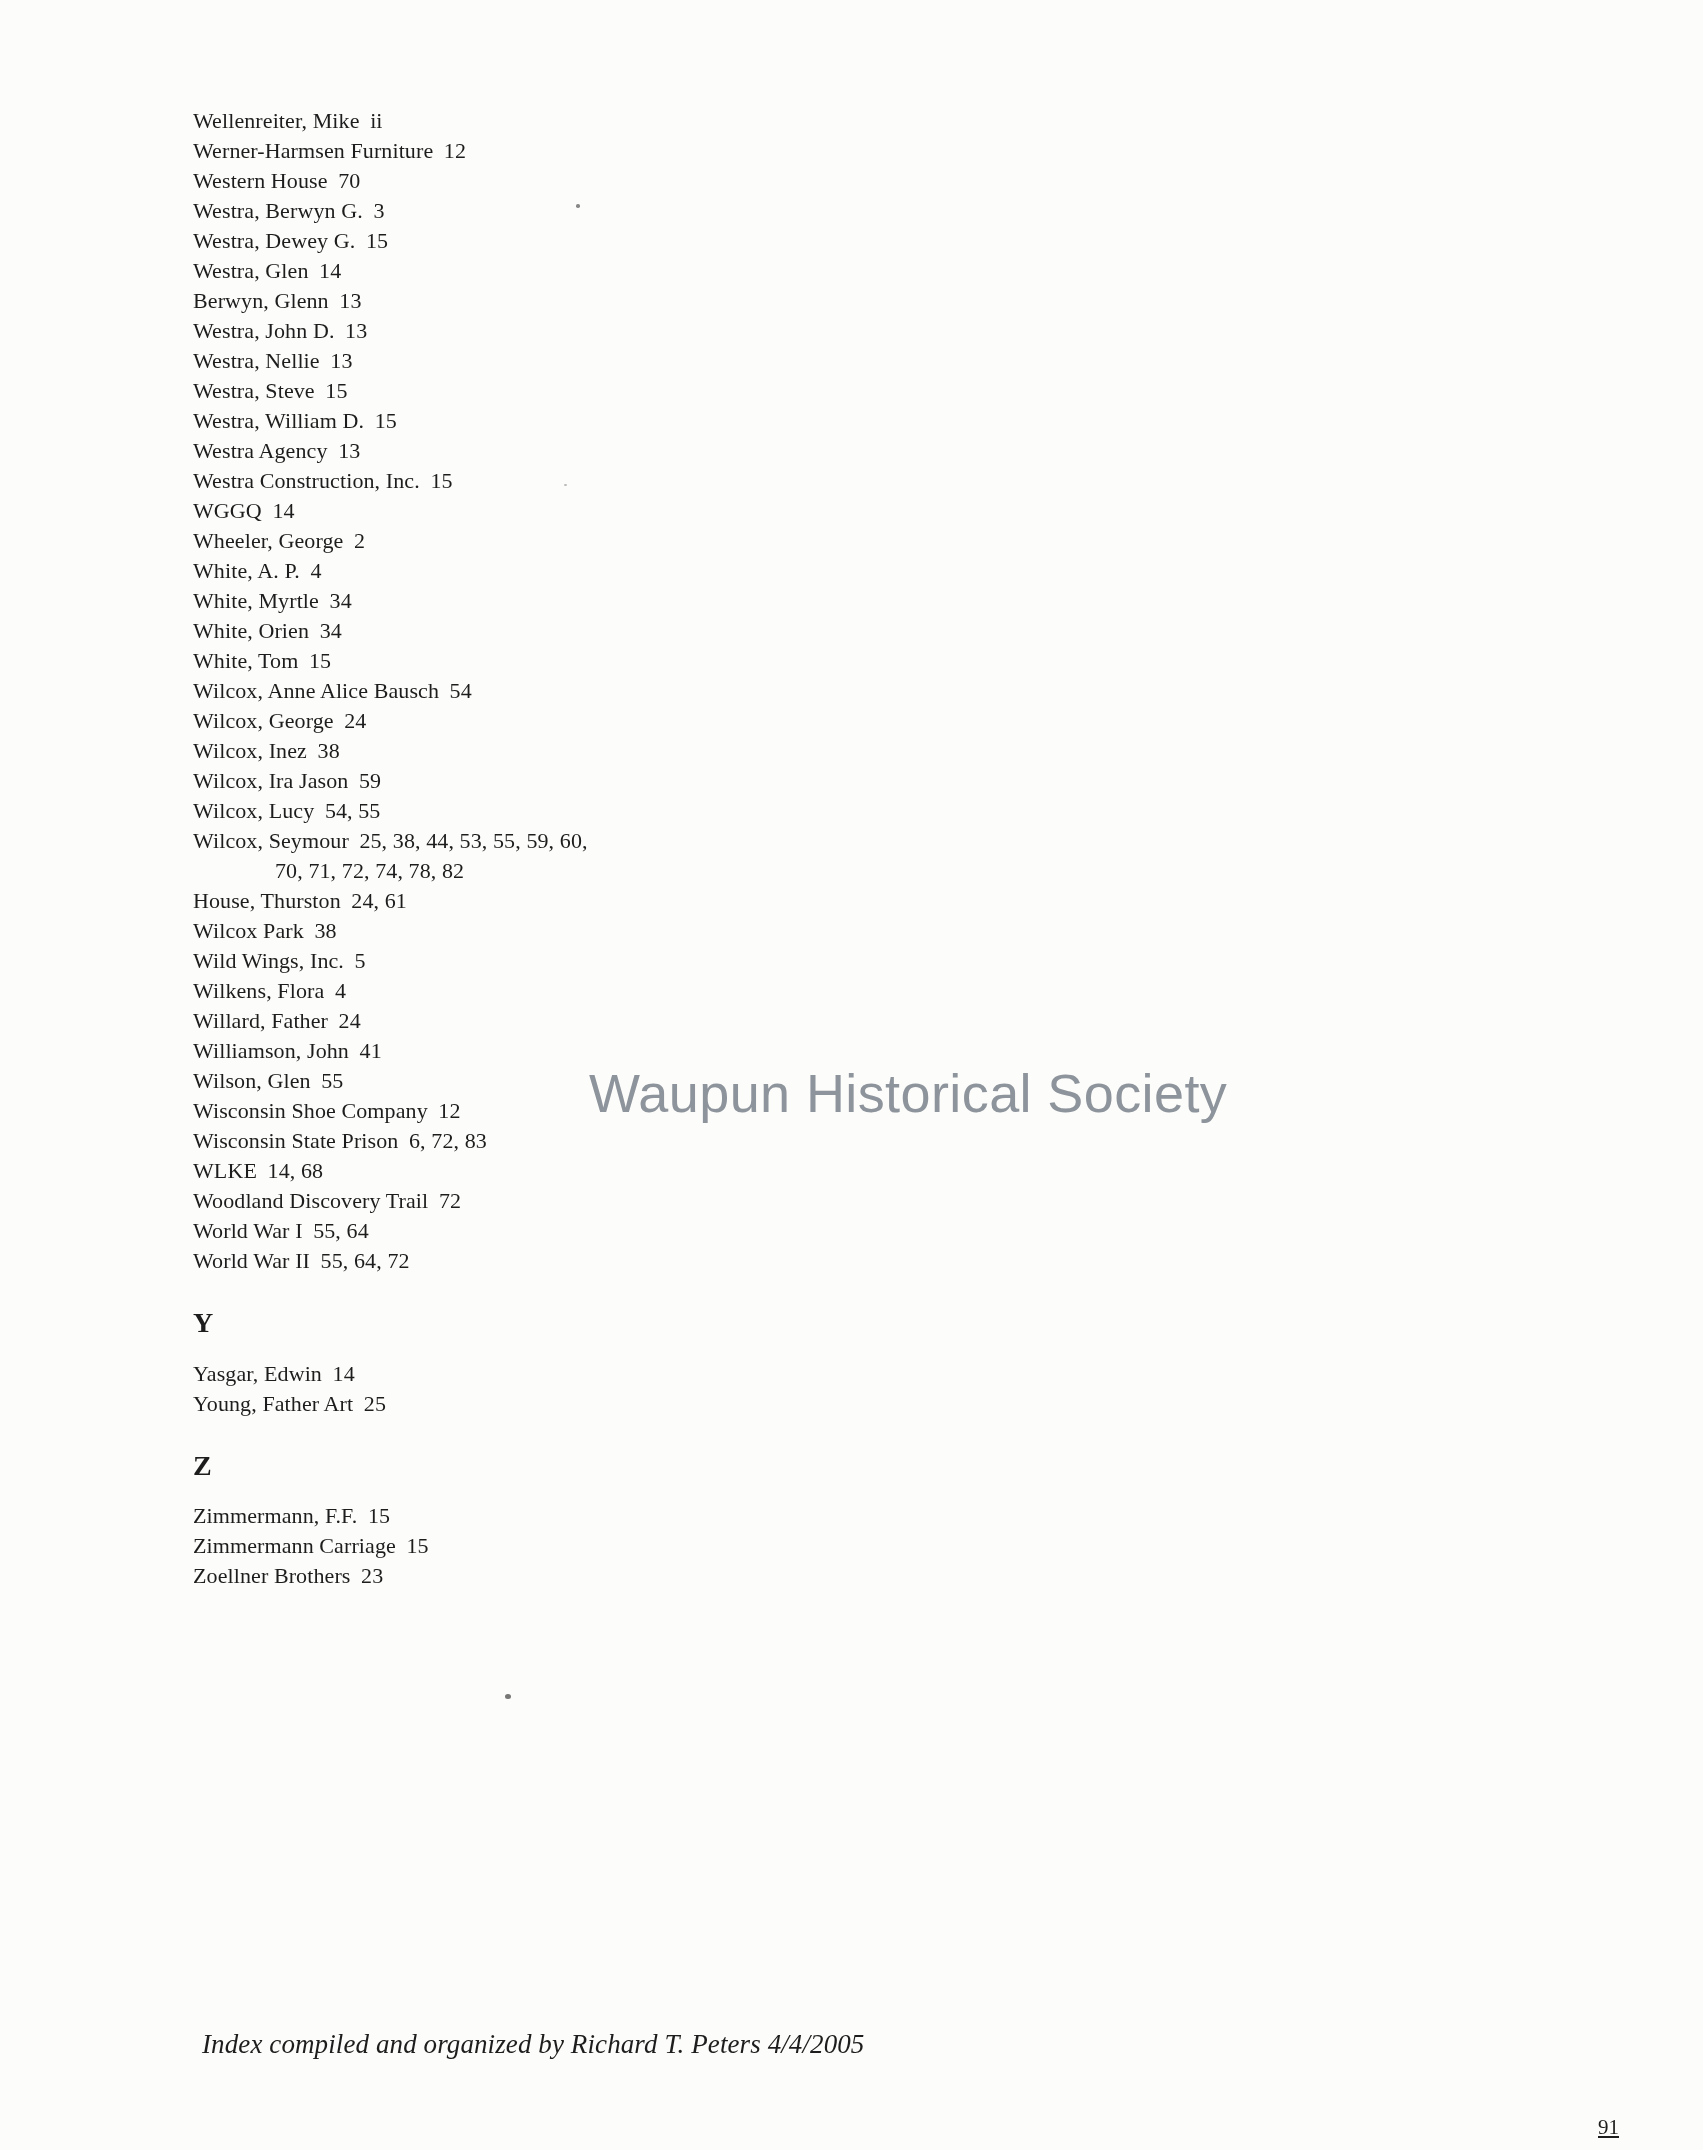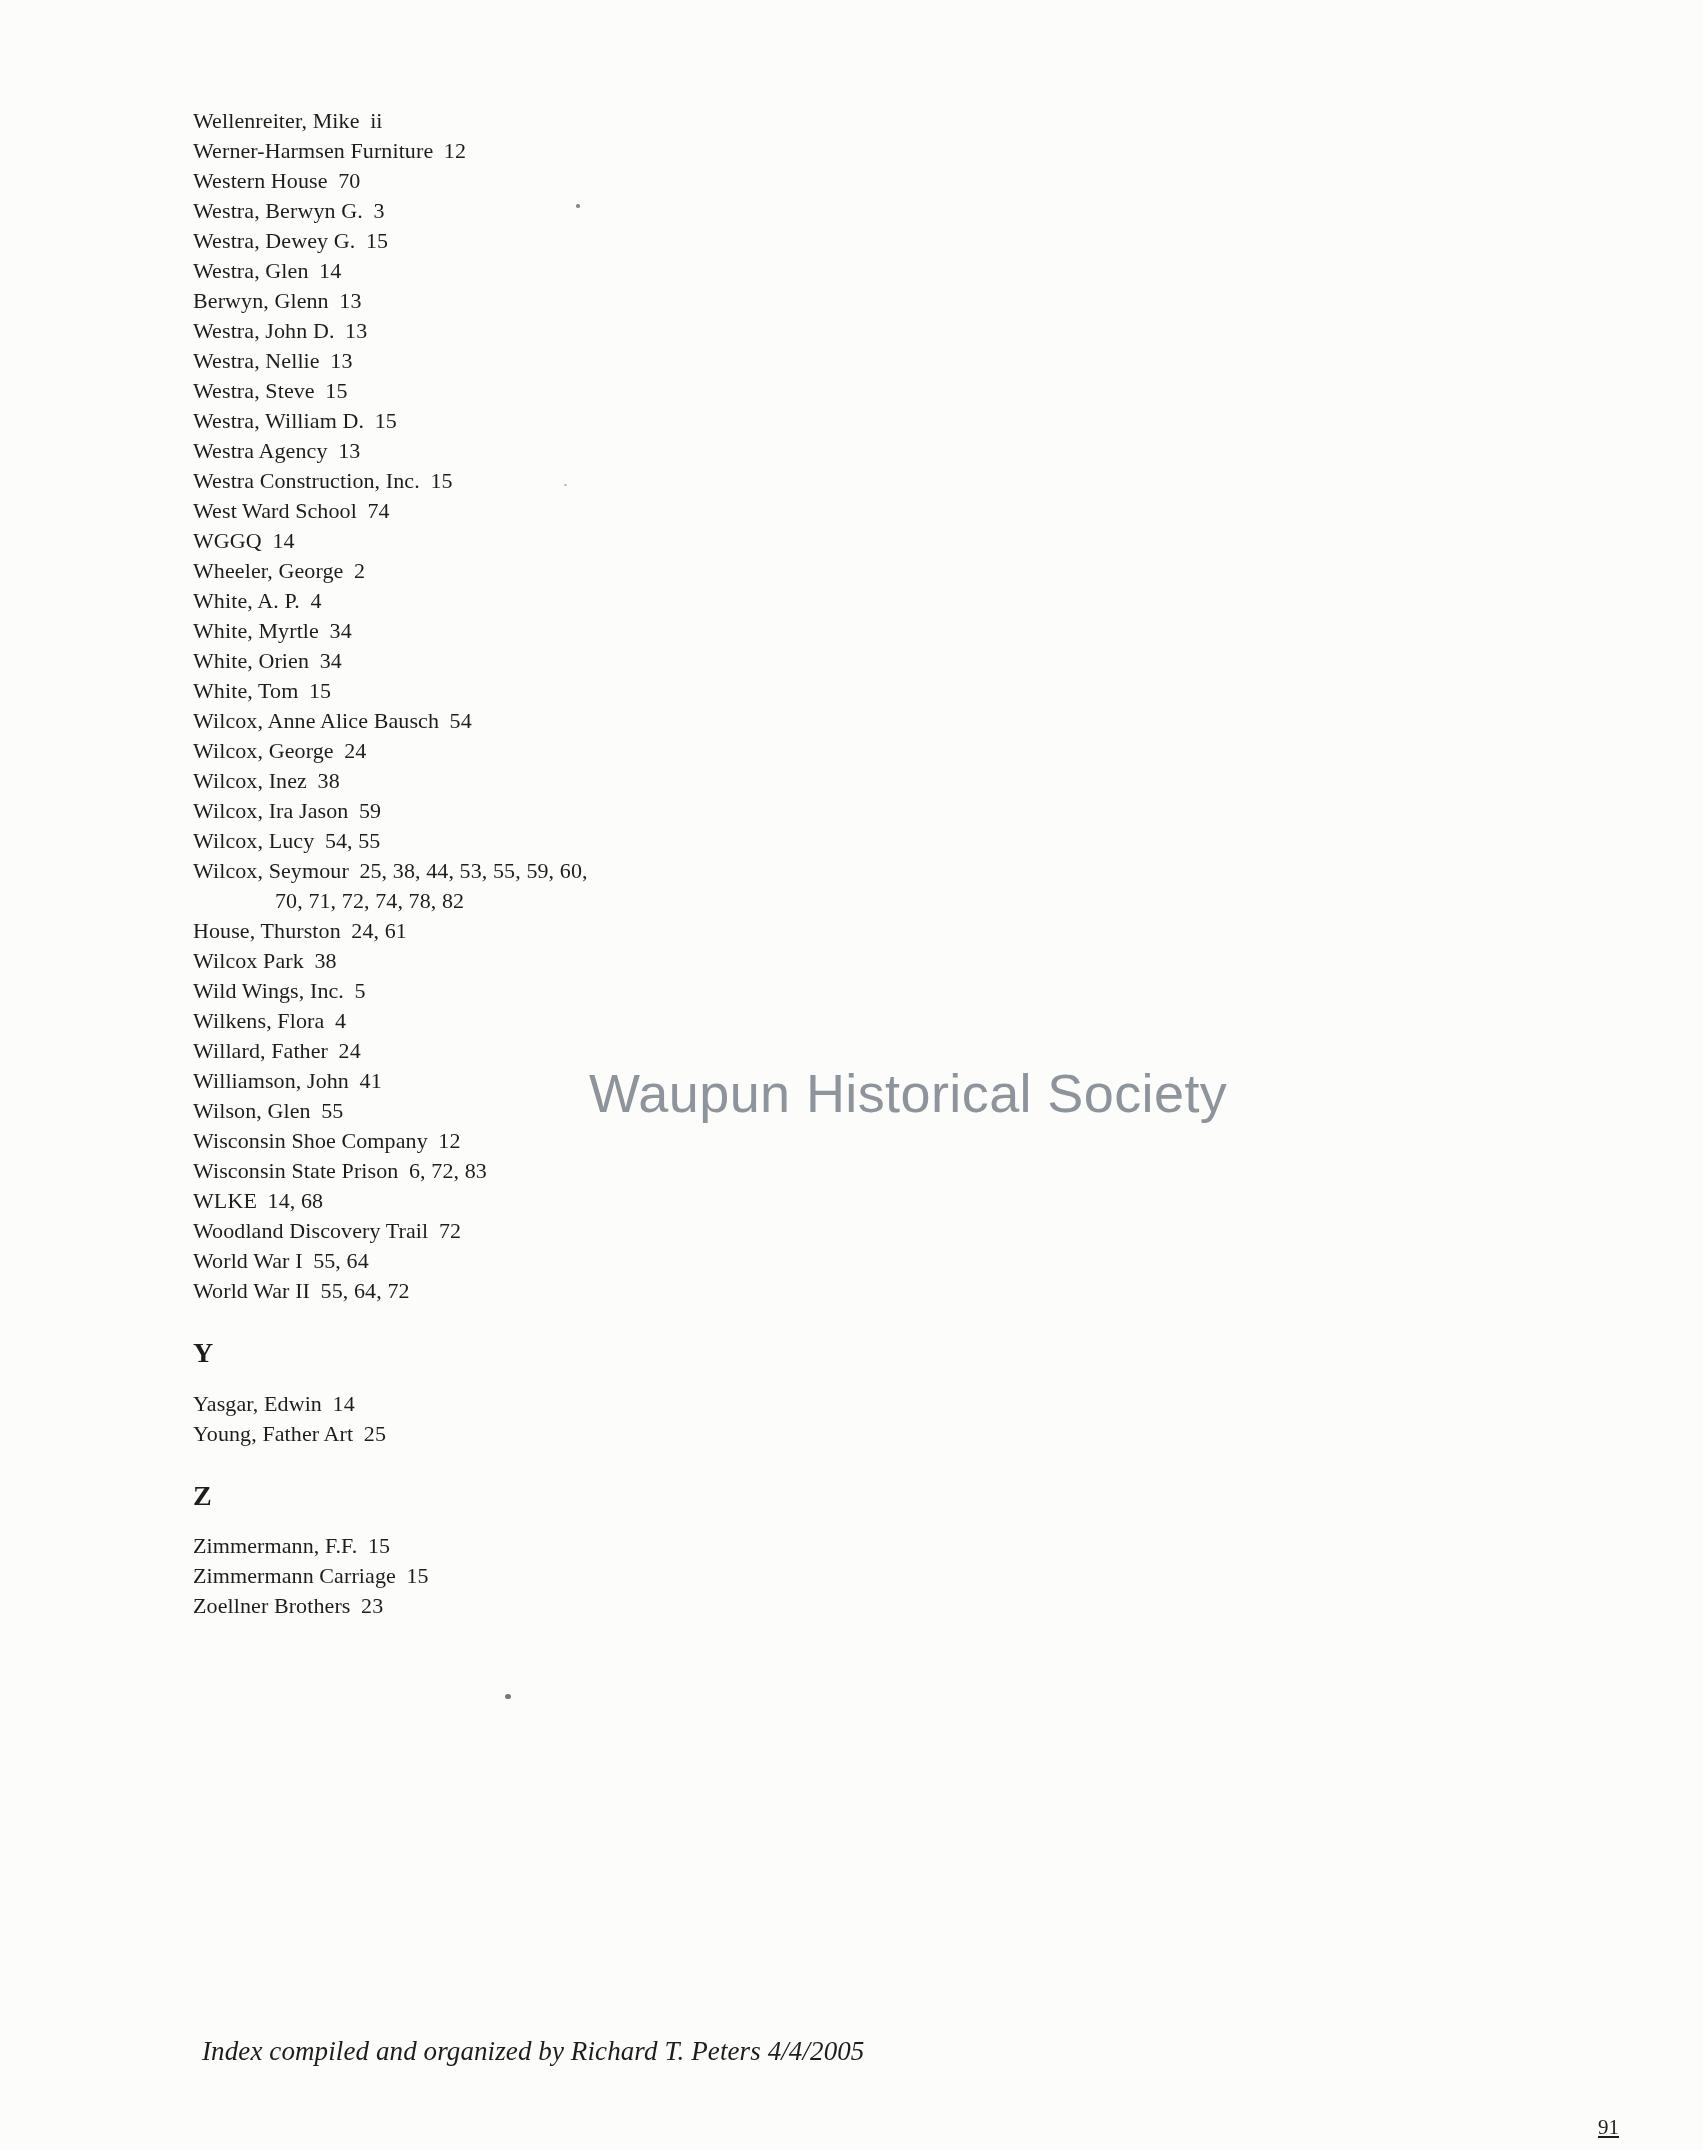--- a/index.html
+++ b/index.html
@@ -60,21 +60,20 @@
   }
   
   .footer-note {
     position: absolute;
     left: 202px;
     top: 2029px;
     font-style: italic;
     font-size: 27px;
     letter-spacing: 0.1px;
     white-space: nowrap;
-    margin-top: 7px;
   }
   .page-number {
     position: absolute;
     left: 1598px;
     top: 2115px;
     font-size: 21px;
     text-decoration: underline;
   }
   
   .speck {
@@ -101,21 +100,20 @@
       <div class="entry"><span>Westra, Berwyn G.</span><span class="pages gap">3</span></div>
       <div class="entry"><span>Westra, Dewey G.</span><span class="pages gap">15</span></div>
       <div class="entry"><span>Westra, Glen</span><span class="pages gap">14</span></div>
       <div class="entry"><span>Berwyn, Glenn</span><span class="pages gap">13</span></div>
       <div class="entry"><span>Westra, John D.</span><span class="pages gap">13</span></div>
       <div class="entry"><span>Westra, Nellie</span><span class="pages gap">13</span></div>
       <div class="entry"><span>Westra, Steve</span><span class="pages gap">15</span></div>
       <div class="entry"><span>Westra, William D.</span><span class="pages gap">15</span></div>
       <div class="entry"><span>Westra Agency</span><span class="pages gap">13</span></div>
       <div class="entry"><span>Westra Construction, Inc.</span><span class="pages gap">15</span></div>
-      <div class="entry"><span>West Ward School</span><span class="pages gap">74</span></div>
       <div class="entry"><span>WGGQ</span><span class="pages gap">14</span></div>
       <div class="entry"><span>Wheeler, George</span><span class="pages gap">2</span></div>
       <div class="entry"><span>White, A. P.</span><span class="pages gap">4</span></div>
       <div class="entry"><span>White, Myrtle</span><span class="pages gap">34</span></div>
       <div class="entry"><span>White, Orien</span><span class="pages gap">34</span></div>
       <div class="entry"><span>White, Tom</span><span class="pages gap">15</span></div>
       <div class="entry"><span>Wilcox, Anne Alice Bausch</span><span class="pages gap">54</span></div>
       <div class="entry"><span>Wilcox, George</span><span class="pages gap">24</span></div>
       <div class="entry"><span>Wilcox, Inez</span><span class="pages gap">38</span></div>
       <div class="entry"><span>Wilcox, Ira Jason</span><span class="pages gap">59</span></div>

